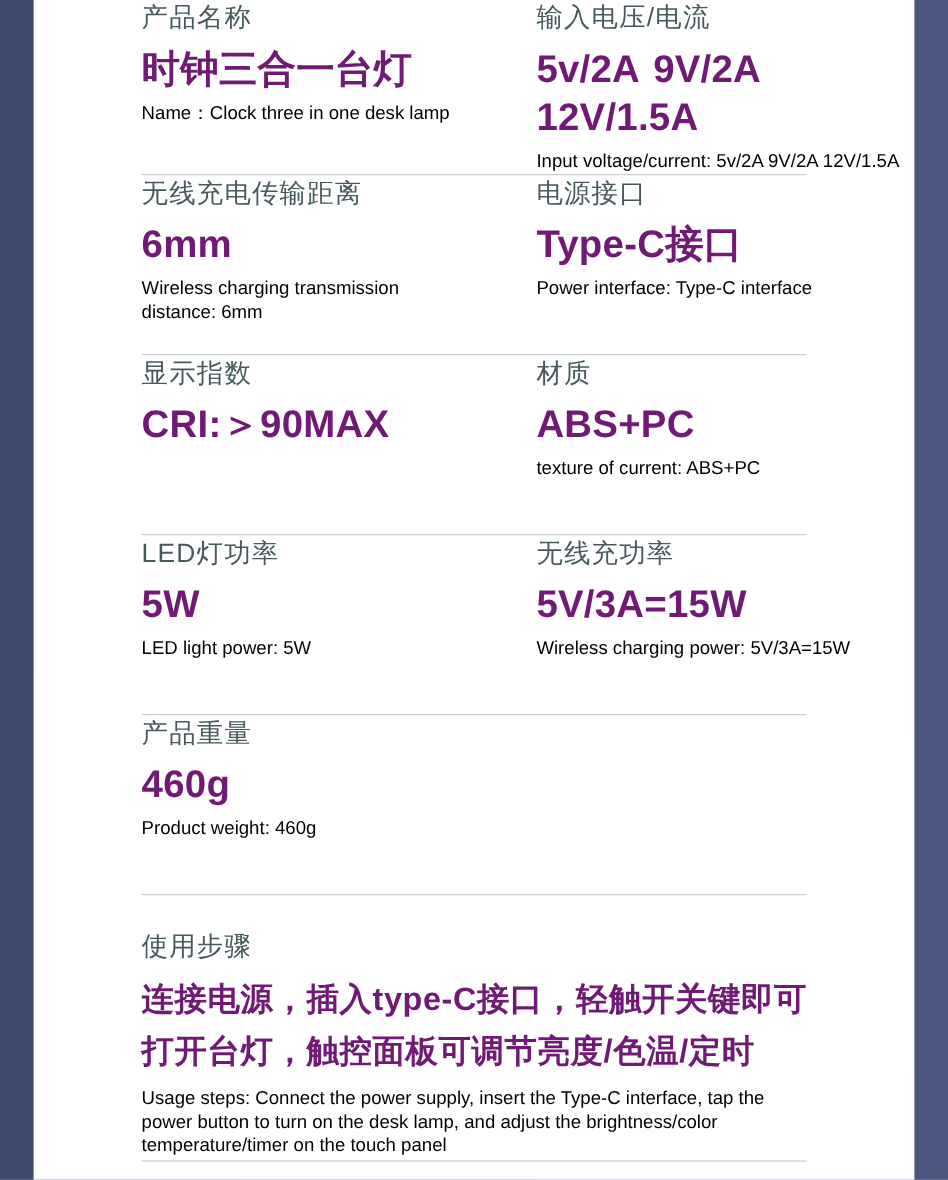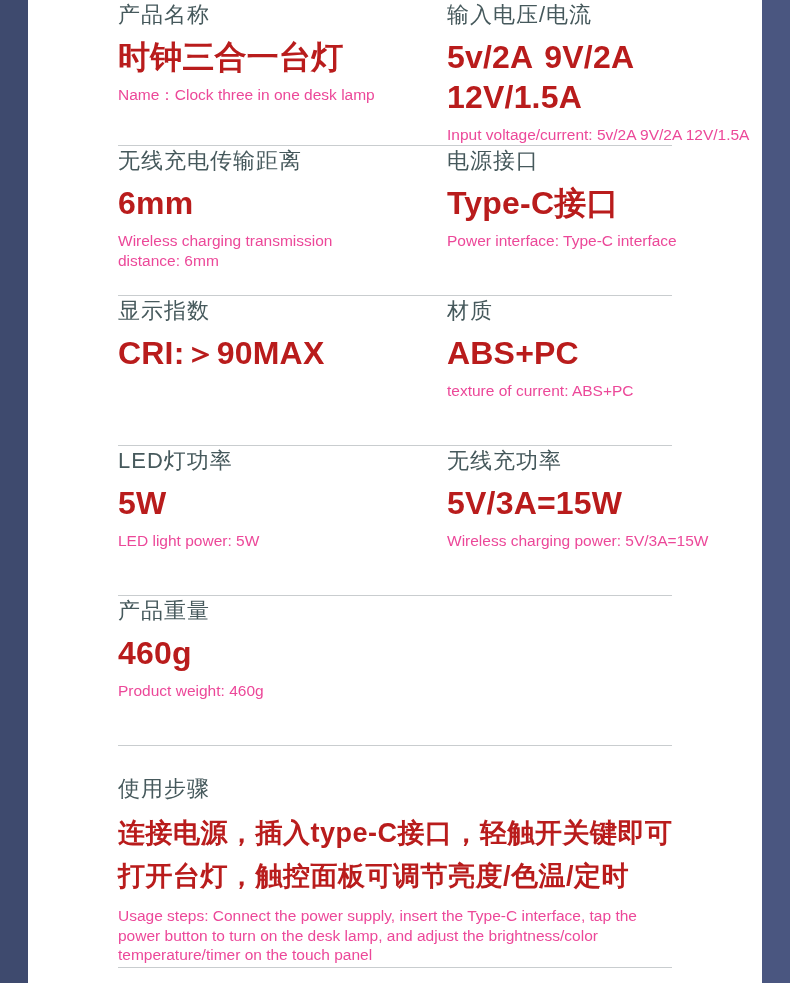--- a/index.html
+++ b/index.html
@@ -19,25 +19,25 @@
   .spec-row{display:flex;height:146px;}
   .spec-row.tall{height:150px;}
   .col-left{width:307px;flex-shrink:0;}
   .col-right{flex:1;min-width:0;margin-left:22px;}
   .heading{
     margin:0;font-size:22px;line-height:30px;font-weight:500;
     color:#46595c;letter-spacing:1px;
   }
   .value{
     margin:7px 0 0 0;font-size:32px;line-height:40px;font-weight:600;
-    color:#b91c1c;word-spacing:3px;letter-spacing:.2px;
+    color:#701a75;word-spacing:3px;letter-spacing:.2px;
   }
   .sub{
     margin:8px 0 0 0;font-size:15.5px;line-height:20px;font-weight:400;
-    color:#ec4899;
+    color:#000000;
   }
   .sub.narrow-left{max-width:235px;}
   .sub.narrow-right{max-width:272px;}
   .usage{height:222px;padding-top:28px;}
   .usage .value{font-size:27px;line-height:43px;font-weight:600;max-width:575px;margin-top:8px;letter-spacing:.5px;}
   .usage .sub{max-width:548px;line-height:19.5px;}
   .edge-strip{position:absolute;top:0;height:983px;width:28px;}
   .edge-strip.left{left:0;background:#3e4a6e;}
   .edge-strip.right{right:0;background:#4a5680;}
 </style>

